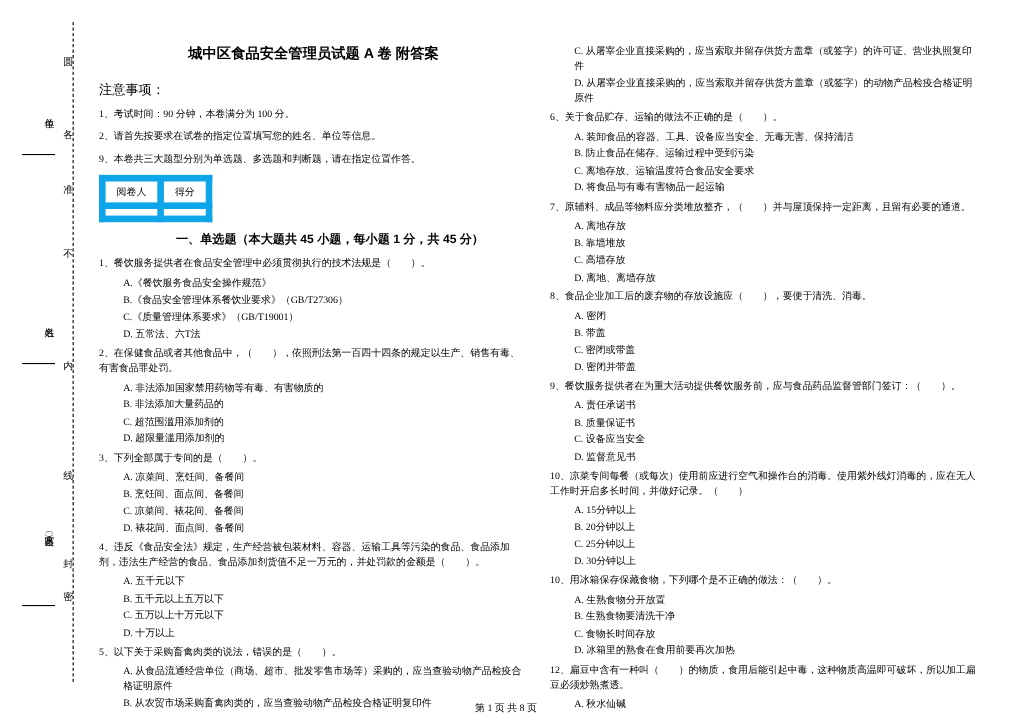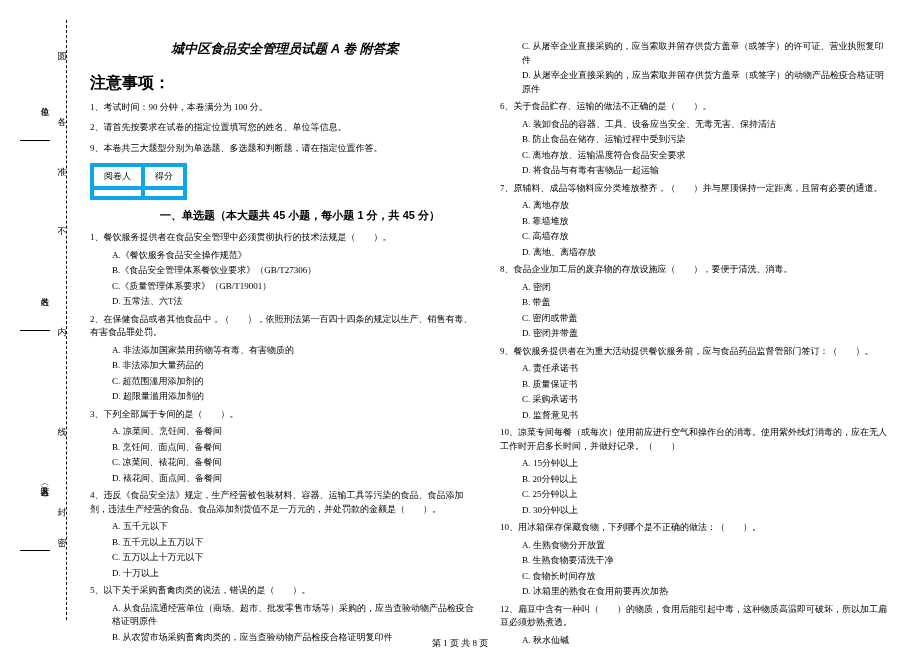--- a/index.html
+++ b/index.html
@@ -72,37 +72,36 @@
     .vmarker.m1 { top: 220px; }
     .vmarker.m2 { top: 320px; }
     .vmarker.m3 { top: 420px; }
     .vmarker.m4 { top: 500px; }
     .title {
       text-align: center;
       font-size: 13px;
       font-weight: bold;
       margin: 30px 0 15px;
       font-family: "SimHei", sans-serif;
-      font-style: italic;
     }
     .notice-title {
-      font-size: 16px;
-      font-weight: bold;
+      font-size: 12px;
+      font-weight: normal;
       margin: 10px 0 6px;
     }
     .notice-item {
       margin: 6px 0;
       line-height: 1.6;
     }
     .score-table {
       border-collapse: collapse;
       margin: 8px 0;
     }
     .score-table td {
-      border: 4px solid #0ea5e9;
+      border: 6px solid #0ea5e9;
       padding: 3px 10px;
       font-size: 9px;
     }
     .section-title {
       font-size: 11px;
       font-weight: bold;
       margin: 4px 0 8px 70px;
       font-family: "SimHei", sans-serif;
     }
     .q {
@@ -213,21 +212,21 @@
 
     <div class="q">8、食品企业加工后的废弃物的存放设施应（　　），要便于清洗、消毒。</div>
     <div class="opt">A. 密闭</div>
     <div class="opt">B. 带盖</div>
     <div class="opt">C. 密闭或带盖</div>
     <div class="opt">D. 密闭并带盖</div>
 
     <div class="q">9、餐饮服务提供者在为重大活动提供餐饮服务前，应与食品药品监督管部门签订：（　　）。</div>
     <div class="opt">A. 责任承诺书</div>
     <div class="opt">B. 质量保证书</div>
-    <div class="opt">C. 采购承诺书</div>
+    <div class="opt">C. 设备应当安全</div>
     <div class="opt">D. 监督意见书</div>
 
     <div class="q">10、凉菜专间每餐（或每次）使用前应进行空气和操作台的消毒。使用紫外线灯消毒的，应在无人工作时开启多长时间，并做好记录。（　　）</div>
     <div class="opt">A. 15分钟以上</div>
     <div class="opt">B. 20分钟以上</div>
     <div class="opt">C. 25分钟以上</div>
     <div class="opt">D. 30分钟以上</div>
 
     <div class="q">10、用冰箱保存保藏食物，下列哪个是不正确的做法：（　　）。</div>
     <div class="opt">A. 生熟食物分开放置</div>

